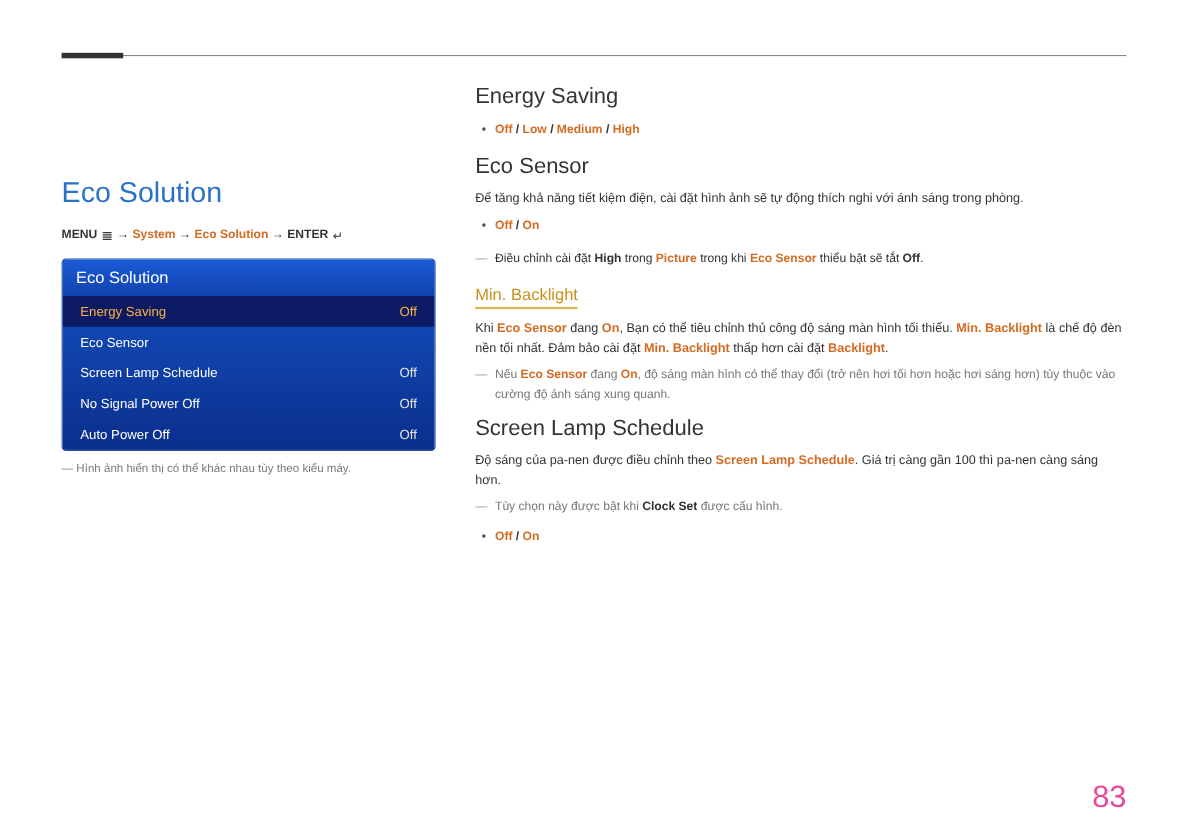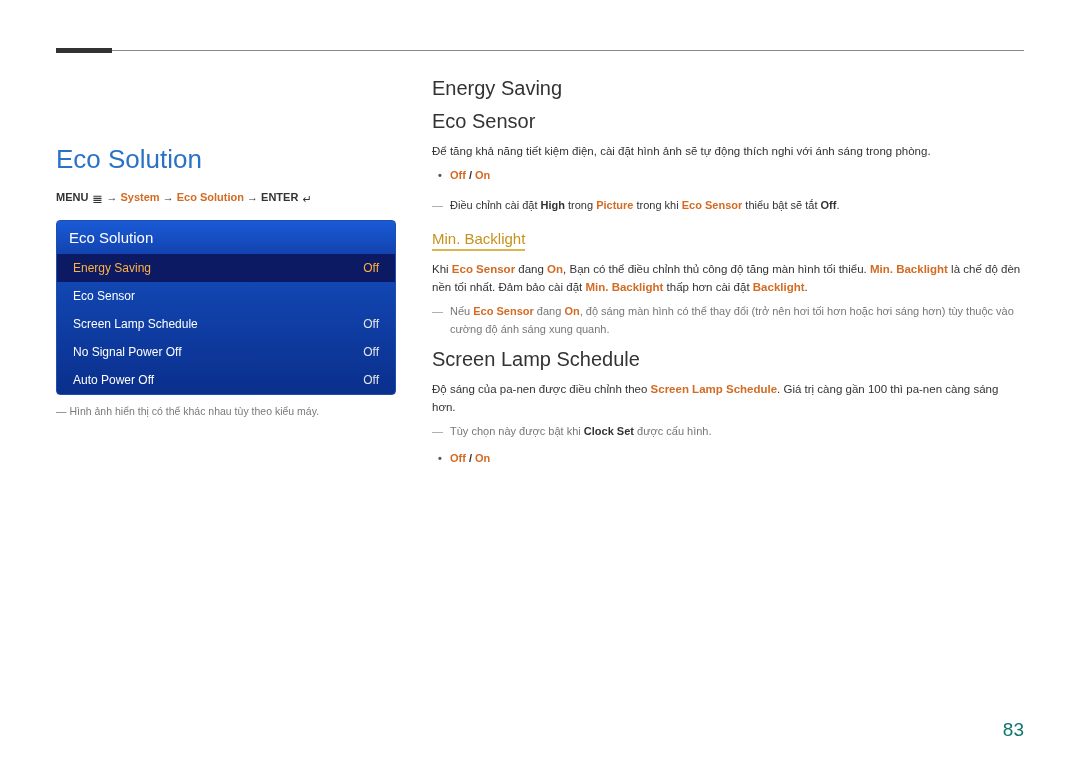--- a/index.html
+++ b/index.html
@@ -144,22 +144,22 @@
     color: #c7921b;
     border-bottom: 2px solid #d9b74e;
     padding-bottom: 2px;
     margin: 6px 0 10px 0;
   }
 
   .page-num {
     position: absolute;
     bottom: 22px;
     right: 56px;
-    font-size: 19px;
-    color: #0f766e;
+    font-size: 28px;
+    color: #ec4899;
     font-weight: 300;
   }
 </style>
 </head>
 <body>
 
 <div class="top-rule"></div>
 
 <div class="columns">
   <div class="left-col">
@@ -199,35 +199,40 @@
         <span>Auto Power Off</span>
         <span class="val">Off</span>
       </div>
     </div>
 
     <p class="footnote">Hình ảnh hiển thị có thể khác nhau tùy theo kiểu máy.</p>
   </div>
 
   <div class="right-col">
     <h2 class="first">Energy Saving</h2>
+    <ul class="opts">
+      <li>
+        <span class="opt">Off</span><span class="sep"> / </span><span class="opt">Low</span><span class="sep"> / </span><span class="opt">Medium</span><span class="sep"> / </span><span class="opt">High</span>
+      </li>
+    </ul>
 
     <h2>Eco Sensor</h2>
     <p>Để tăng khả năng tiết kiệm điện, cài đặt hình ảnh sẽ tự động thích nghi với ánh sáng trong phòng.</p>
     <ul class="opts">
       <li>
         <span class="opt">Off</span><span class="sep"> / </span><span class="opt">On</span>
       </li>
     </ul>
     <div class="dash-note">
       <span>Điều chỉnh cài đặt </span><span class="blk">High</span><span> trong </span><span class="hl">Picture</span><span> trong khi </span><span class="hl">Eco Sensor</span><span> thiểu bật sẽ tắt </span><span class="blk">Off</span><span>.</span>
     </div>
 
     <div class="sub-h">Min. Backlight</div>
     <p>
-      <span>Khi </span><span class="hl">Eco Sensor</span><span> đang </span><span class="hl">On</span><span>, Bạn có thể điều chỉnh thủ công độ tăng màn hình tối thiểu. </span><span class="hl">Min. Backlight</span><span> là chế độ đèn nền tối nhất. Đảm bảo cài đặt </span><span class="hl">Min. Backlight</span><span> thấp hơn cài đặt </span><span class="hl">Backlight</span><span>.</span>
+      <span>Khi </span><span class="hl">Eco Sensor</span><span> đang </span><span class="hl">On</span><span>, Bạn có thể tiêu chỉnh thủ công độ sáng màn hình tối thiểu. </span><span class="hl">Min. Backlight</span><span> là chế độ đèn nền tối nhất. Đảm bảo cài đặt </span><span class="hl">Min. Backlight</span><span> thấp hơn cài đặt </span><span class="hl">Backlight</span><span>.</span>
     </p>
     <div class="dash-note gray">
       <span>Nếu </span><span class="hl">Eco Sensor</span><span> đang </span><span class="hl">On</span><span>, độ sáng màn hình có thể thay đổi (trở nên hơi tối hơn hoặc hơi sáng hơn) tùy thuộc vào cường độ ánh sáng xung quanh.</span>
     </div>
 
     <h2>Screen Lamp Schedule</h2>
     <p>
       <span>Độ sáng của pa-nen được điều chỉnh theo </span><span class="hl">Screen Lamp Schedule</span><span>. Giá trị càng gần 100 thì pa-nen càng sáng hơn.</span>
     </p>
     <div class="dash-note gray">

